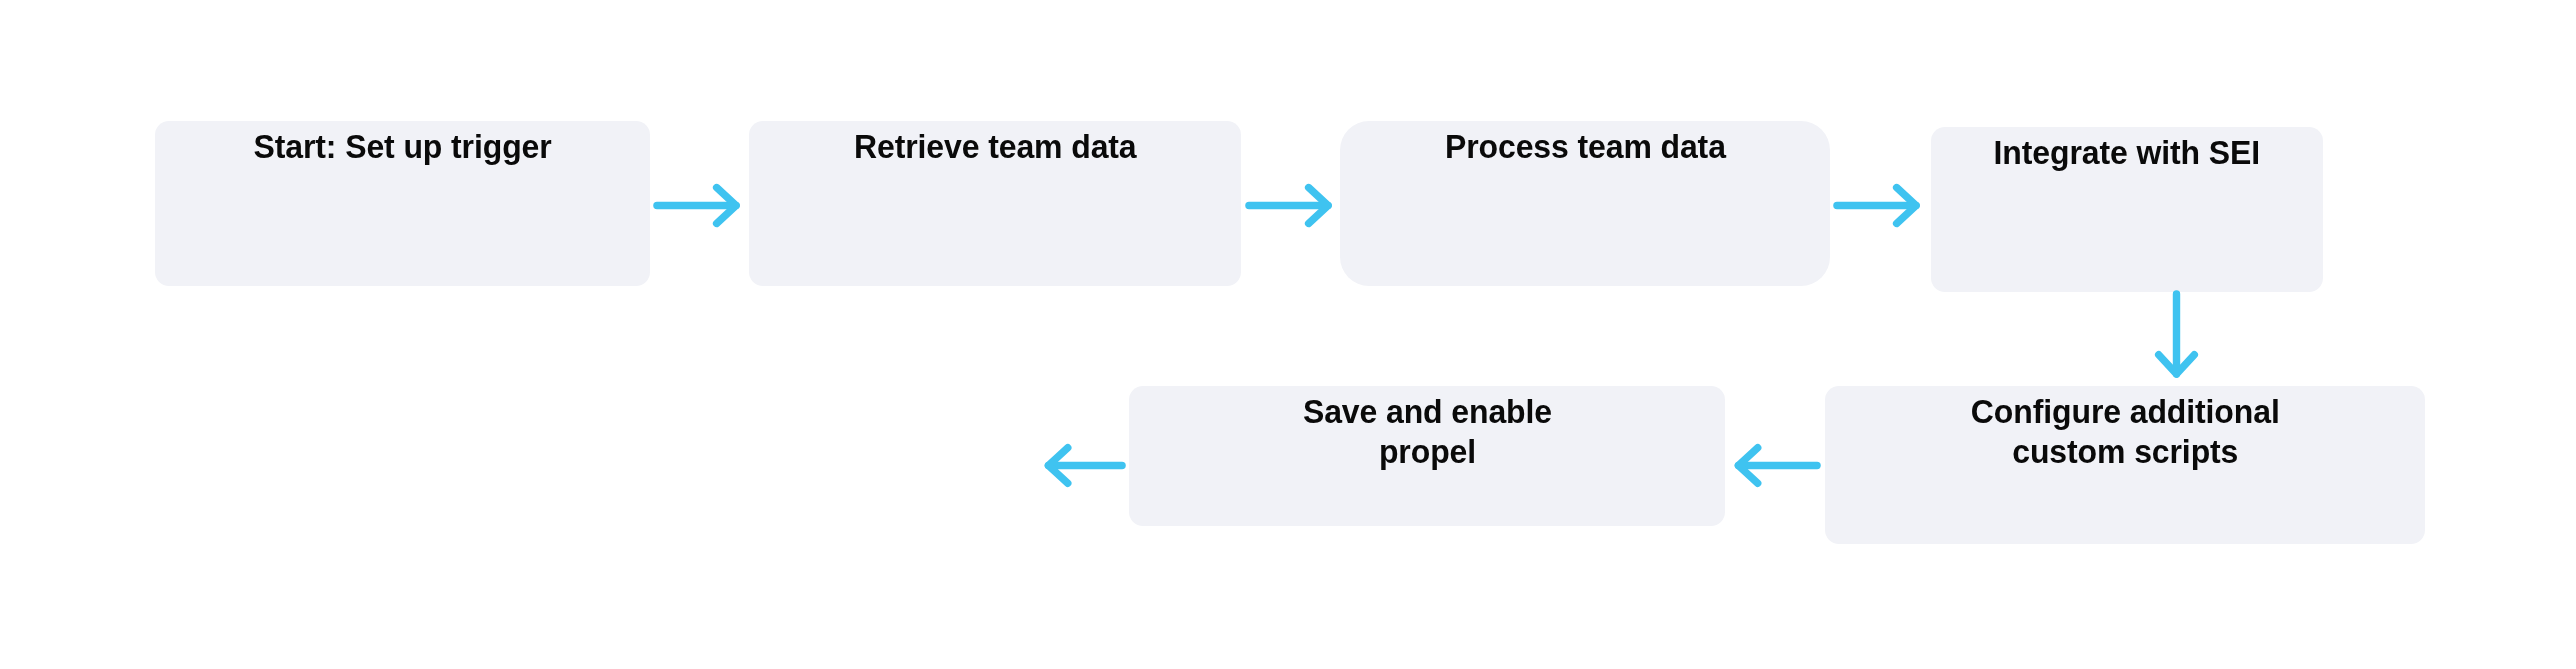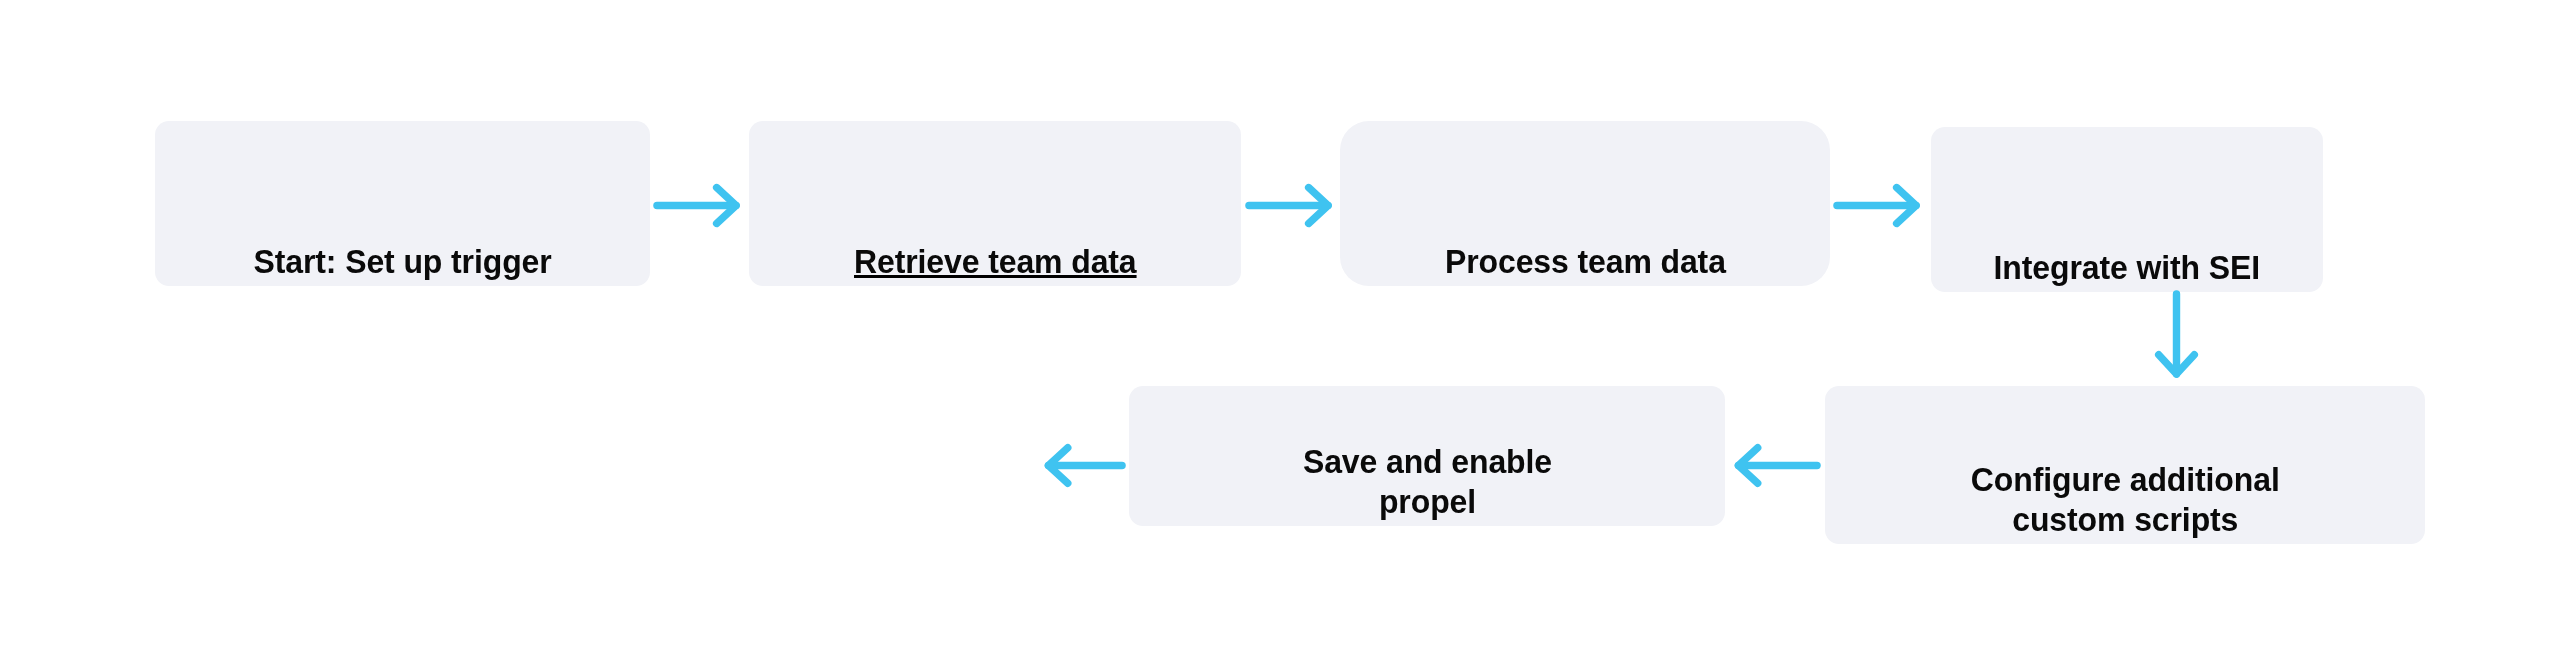--- a/index.html
+++ b/index.html
@@ -20,21 +20,21 @@
     width: 2576px;
     height: 669px;
     background: #ffffff;
   }
 
   .node {
     position: absolute;
     background: #F1F2F7;
     border-radius: 14px;
     display: flex;
-    align-items: flex-end;
+    align-items: flex-start;
     justify-content: center;
     box-sizing: border-box;
     padding: 4.5px 13.4px;
   }
 
   .node-label {
     font-family: "Liberation Sans", "DejaVu Sans", sans-serif;
     font-weight: bold;
     font-size: 34px;
     line-height: 1.18;
@@ -49,21 +49,21 @@
   .edge {
     position: absolute;
   }
   .edge svg {
     display: block;
     overflow: visible;
   }
 
   
   #node-start          { left: 155px;  top: 121px; width: 495px; height: 165px; }
-  #node-retrieve       { left: 749px; top: 121px; width: 492px; height: 165px; text-decoration: underline; }
+  #node-retrieve       { left: 749px; top: 121px; width: 492px; height: 165px; }
   #node-process        { left: 1340px; top: 121px; width: 490px; height: 165px; border-radius: 29px; }
   #node-integrate      { left: 1931px; top: 127px; width: 392px; height: 165px; }
 
   
   #node-configure      { left: 1825px; top: 386px; width: 600px; height: 158px; }
   #node-save           { left: 1129px; top: 386px; width: 596px; height: 140px; }
   #node-end            { left: 440px;  top: 386px; width: 596px; height: 158px; }
 
   
   #edge-start-retrieve    { left: 654px;  top: 183px; width: 91px; height: 45px; }

